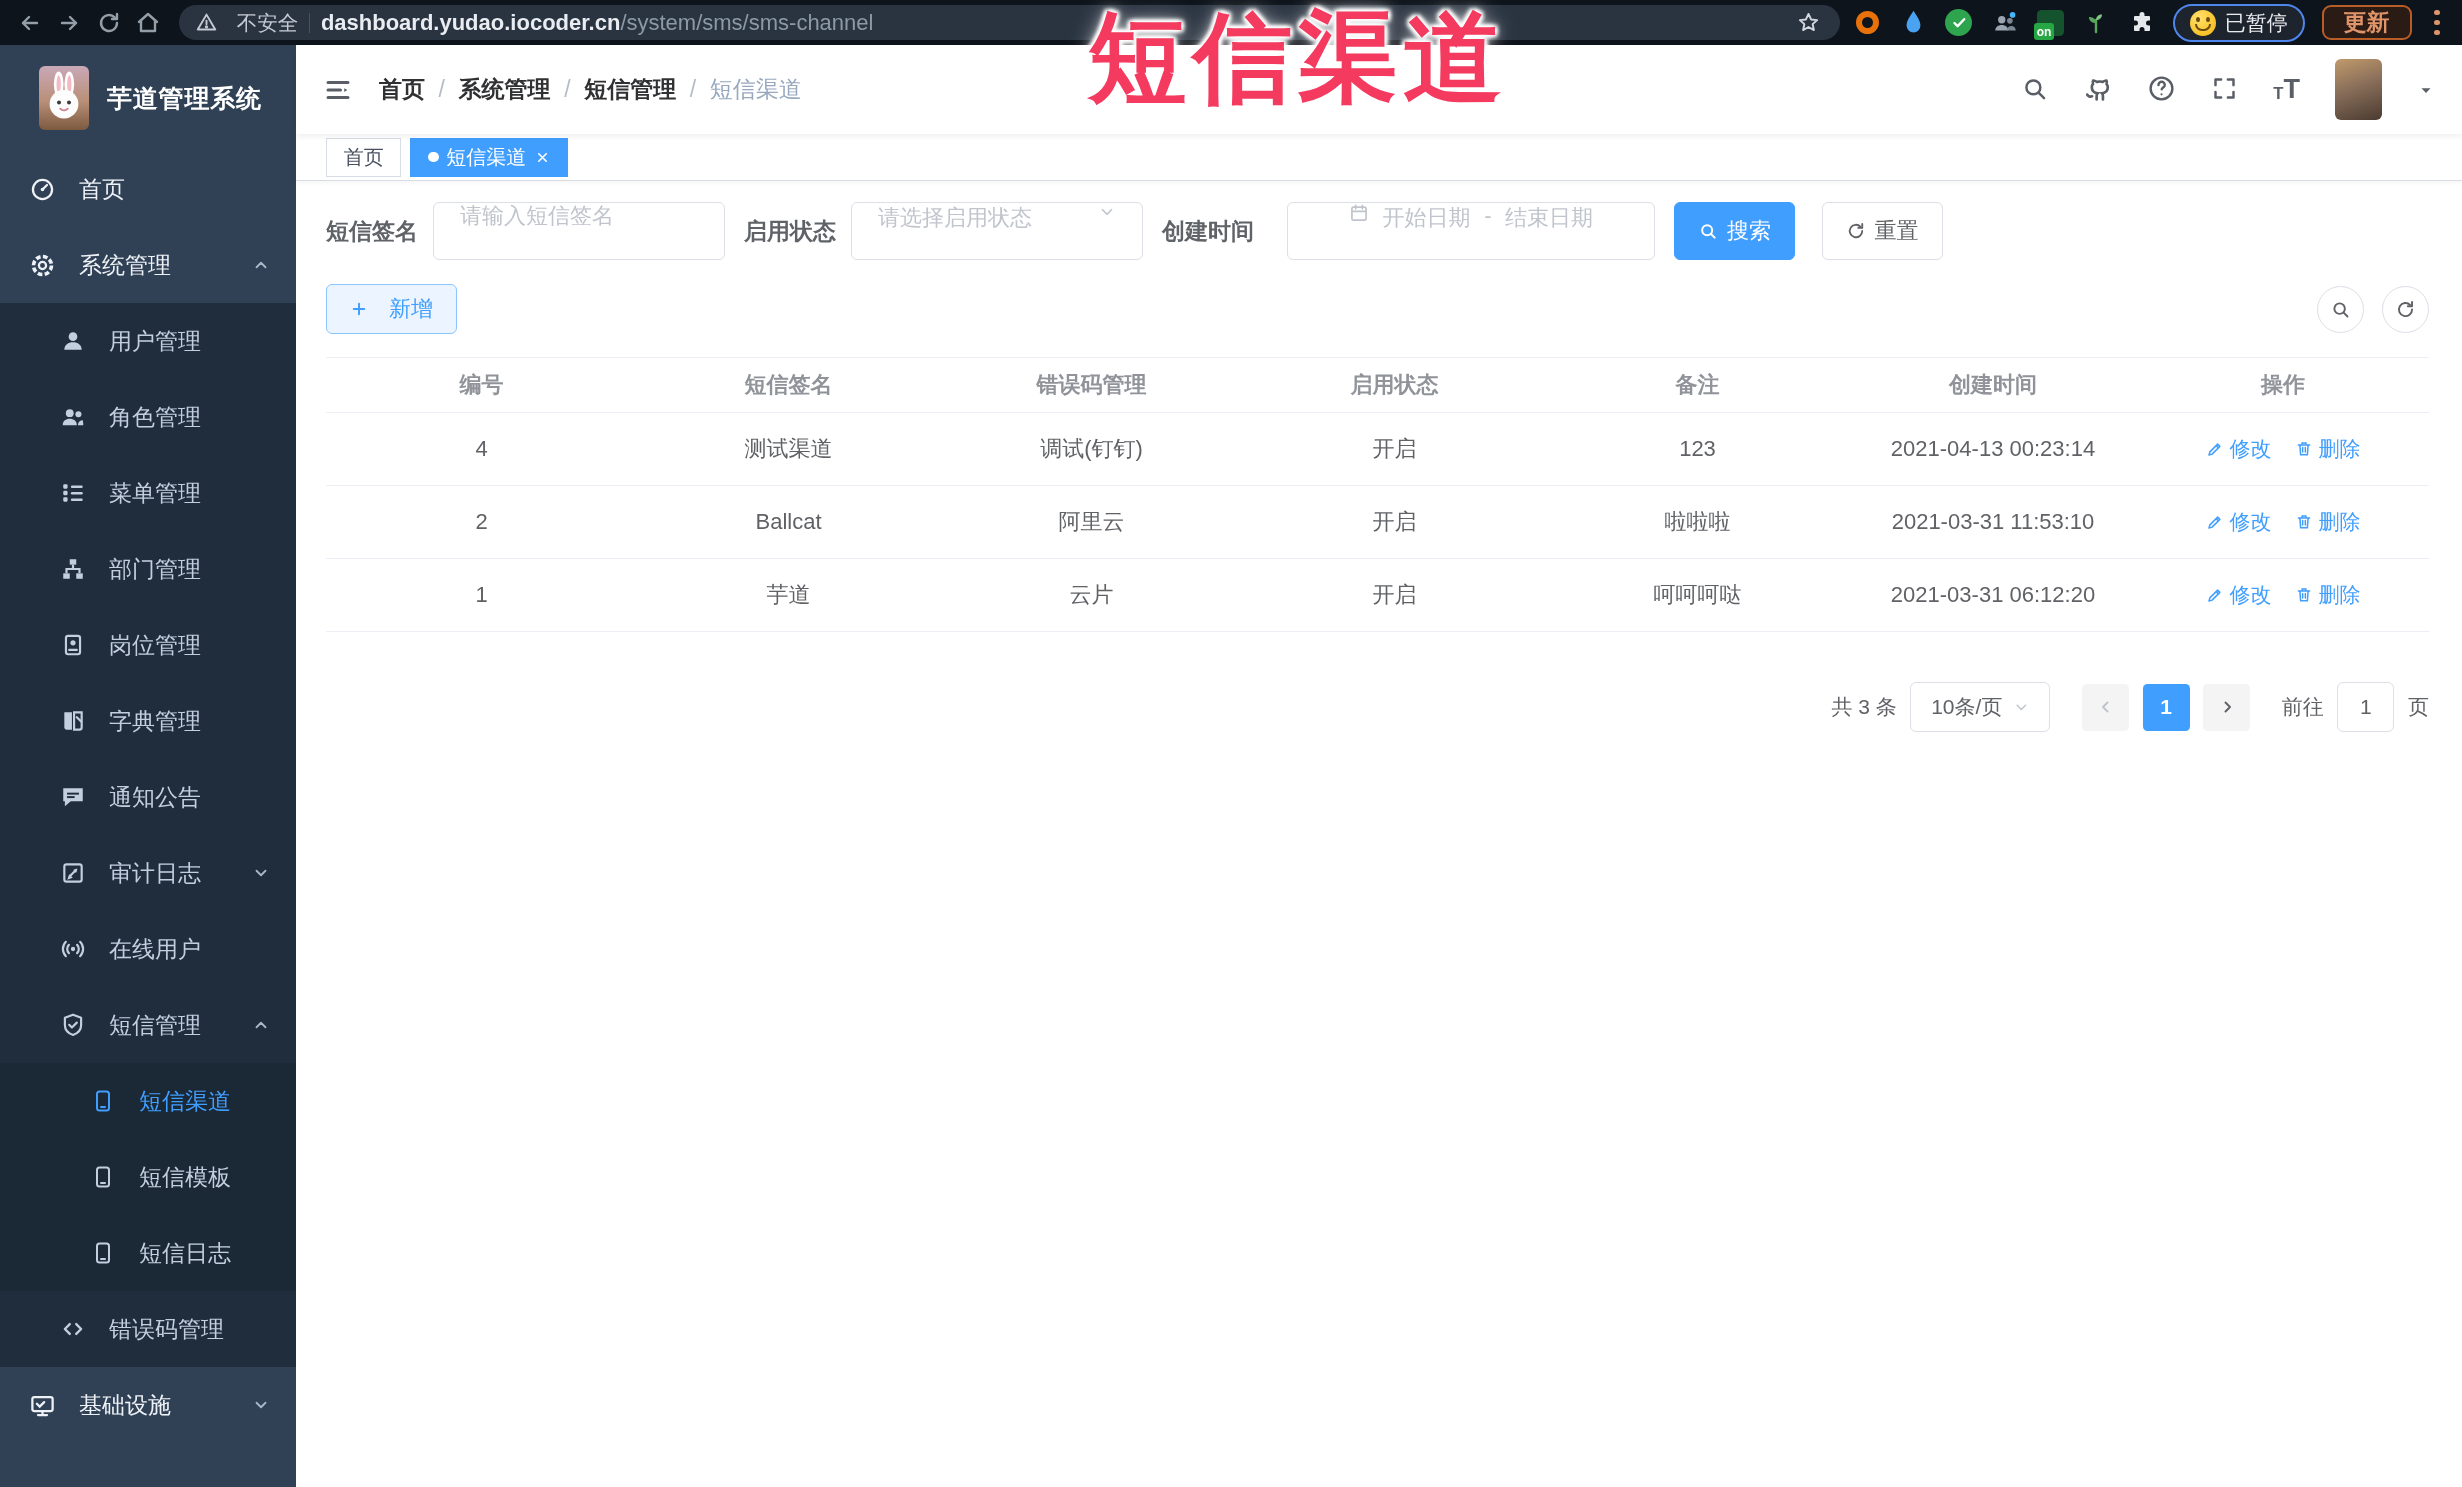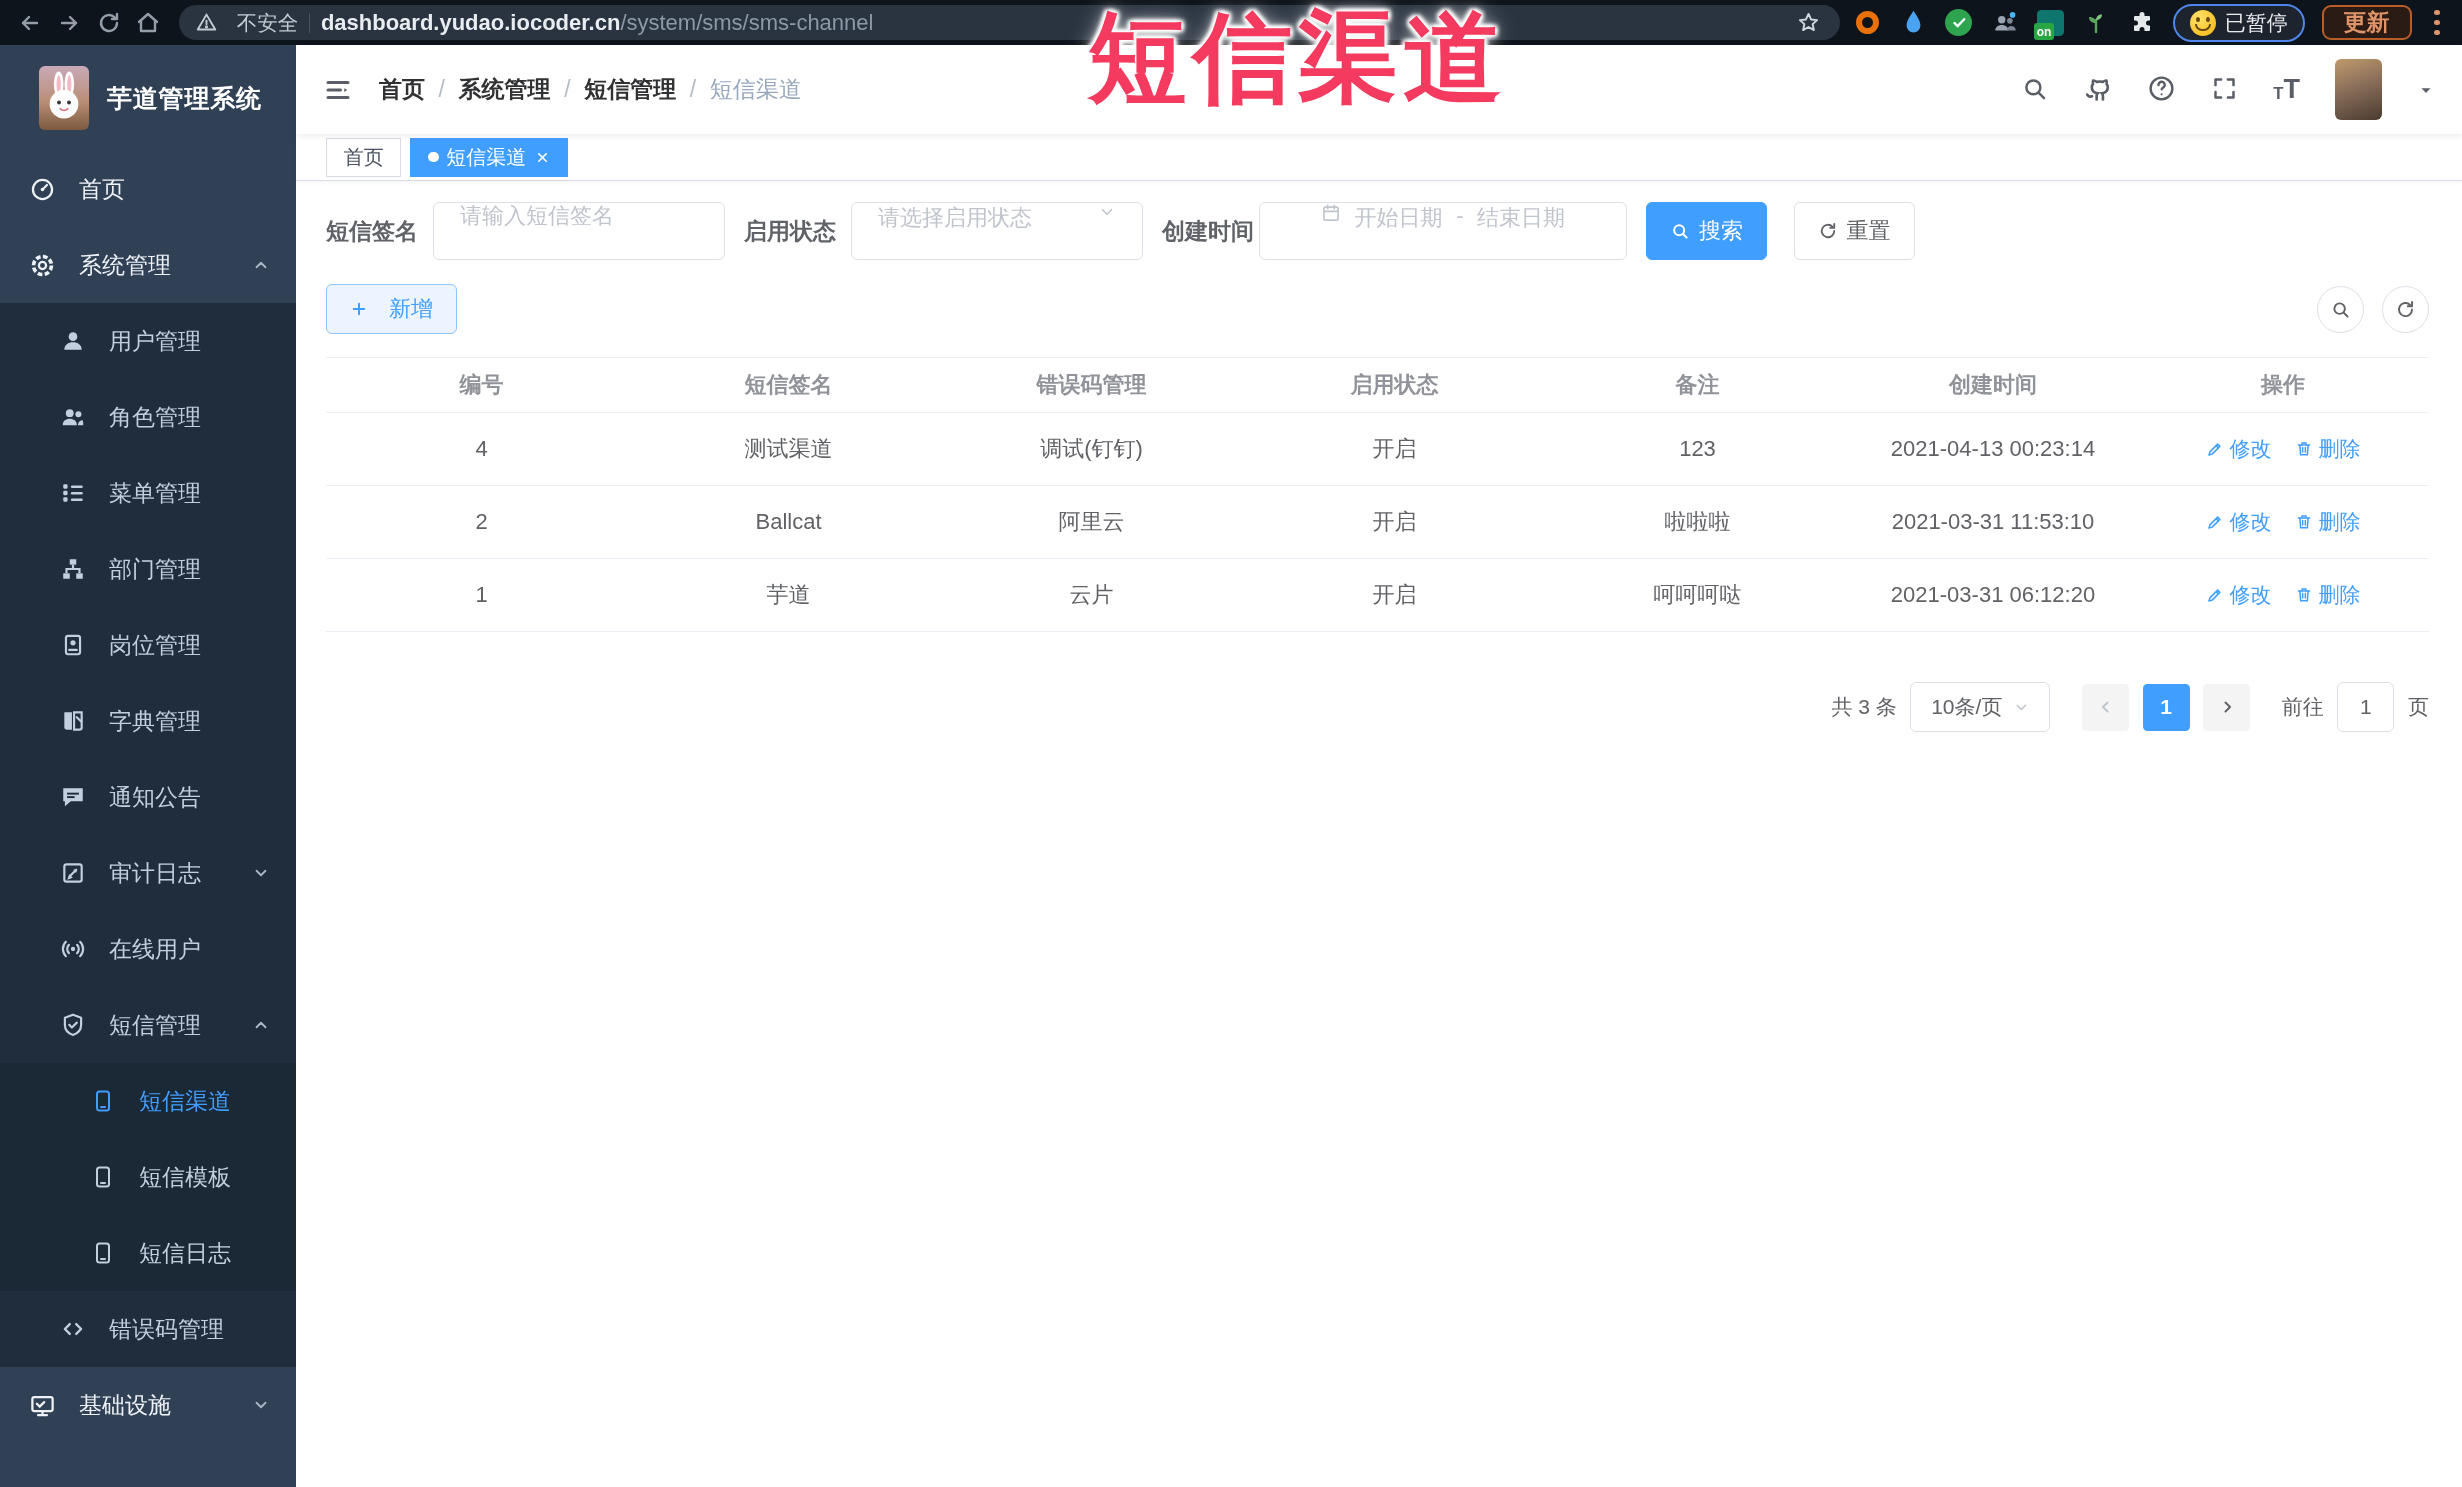--- a/index.html
+++ b/index.html
@@ -13,21 +13,21 @@
   .addr{flex:1;min-width:0;height:35px;background:#2a3441;border-radius:17.4px;display:flex;align-items:center;padding:0 16.7px;margin:0 9px;gap:10.6px;}
   .addr .warn{display:flex;align-items:center;gap:20px;color:#c3cad3;font-size:20.5px;flex:0 0 auto;}
   .addr .divider{width:1.5px;height:20px;background:#475160;flex:0 0 auto;}
   .addr .url{flex:1;min-width:0;font-size:22px;white-space:nowrap;overflow:hidden;}
   .addr .url .domain{color:#e9edf2;font-weight:700;}
   .addr .url .path{color:#8d99a6;}
   .ext{display:flex;align-items:center;gap:16.7px;flex:0 0 auto;padding-right:4.5px;}
   .xicon{width:29px;height:29px;display:flex;align-items:center;justify-content:center;flex:0 0 auto;}
   .donut{width:23px;height:23px;border:6.8px solid #e8710a;border-radius:50%;}
   .gcheck{width:27px;height:27px;border-radius:50%;background:#2ea44f;display:flex;align-items:center;justify-content:center;}
-  .onbadge{position:relative;width:27px;height:26px;background:#0f766e;border-radius:4.5px;}
+  .onbadge{position:relative;width:27px;height:26px;background:#14532d;border-radius:4.5px;}
   .onbadge .tag{position:absolute;left:-3px;bottom:-4.5px;background:#27a744;color:#fff;font-size:12px;line-height:1;padding:2.3px 3px;border-radius:3px;font-weight:700;}
   .pill-paused{display:flex;align-items:center;gap:9px;height:38px;padding:0 15px;border:2.3px solid #4f86ec;border-radius:20.5px;background:#1d242d;color:#e8eaed;font-size:21px;}
   .emoji{width:26px;height:26px;border-radius:50%;background:radial-gradient(circle at 35% 30%,#ffe16b,#f5b50c);position:relative;flex:0 0 auto;}
   .emoji i{position:absolute;top:7.6px;width:3.8px;height:5.3px;background:#6b4a12;border-radius:50%;}
   .emoji i.l{left:6px}.emoji i.r{right:6px}
   .emoji u{position:absolute;left:5.3px;right:5.3px;bottom:4.5px;height:6.8px;border:2.3px solid #6b4a12;border-top:none;border-radius:0 0 9px 9px;}
   .pill-update{display:flex;align-items:center;height:35px;padding:0 20px;border:2.3px solid #b85c28;border-radius:9px;background:#2a1b15;color:#e0946a;font-size:23px;font-weight:700;}
   .kebab{display:flex;flex-direction:column;gap:4.5px;padding:0 6px;}
   .kebab b{width:5.3px;height:5.3px;border-radius:50%;background:#e0946a;}
 
@@ -72,21 +72,21 @@
 
   
   .content{flex:1;background:#fff;padding:21px 33px 0 30px;min-width:0;}
   .filter{display:flex;align-items:center;}
   .flabel{font-size:23px;font-weight:700;color:#5f6368;flex:0 0 auto;}
   .finput{height:58px;border:1.5px solid #dcdfe6;border-radius:6px;background:#fff;display:flex;align-items:flex-start;padding:0 26px;font-size:22px;color:#c0c4cc;flex:0 0 auto;}
   .finput input{border:none;outline:none;width:100%;font-size:22px;color:#606266;font-family:inherit;}
   .finput input::placeholder{color:#c0c4cc;}
   .w-input{width:292px;margin-left:15px;}
   .w-select{width:292px;margin-left:15px;justify-content:space-between;}
-  .w-date{width:368px;margin-left:5px;gap:13.6px;justify-content:center;}
+  .w-date{width:368px;margin-left:33px;gap:13.6px;justify-content:center;}
   .gap25{margin-left:19px;}
   .gap35{margin-left:26.5px;}
   .btn{height:58px;border-radius:6px;padding:0 23px;font-size:22px;display:inline-flex;align-items:center;gap:9px;border:1.5px solid transparent;cursor:pointer;flex:0 0 auto;}
   .btn-primary{background:#409eff;border-color:#409eff;color:#fff;}
   .btn-plain{background:#fff;border-color:#dcdfe6;color:#606266;}
   .btn-add{height:50px;background:#ecf5ff;border-color:#8cc5ff;color:#409eff;gap:21px;}
 
   .toolbar{margin-top:24px;display:flex;align-items:center;}
   .tool-right{margin-left:auto;display:flex;align-items:center;gap:18px;}
   .circle-btn{width:47px;height:47px;border-radius:50%;border:1.5px solid #dcdfe6;background:#fff;color:#606266;display:flex;align-items:center;justify-content:center;cursor:pointer;}

